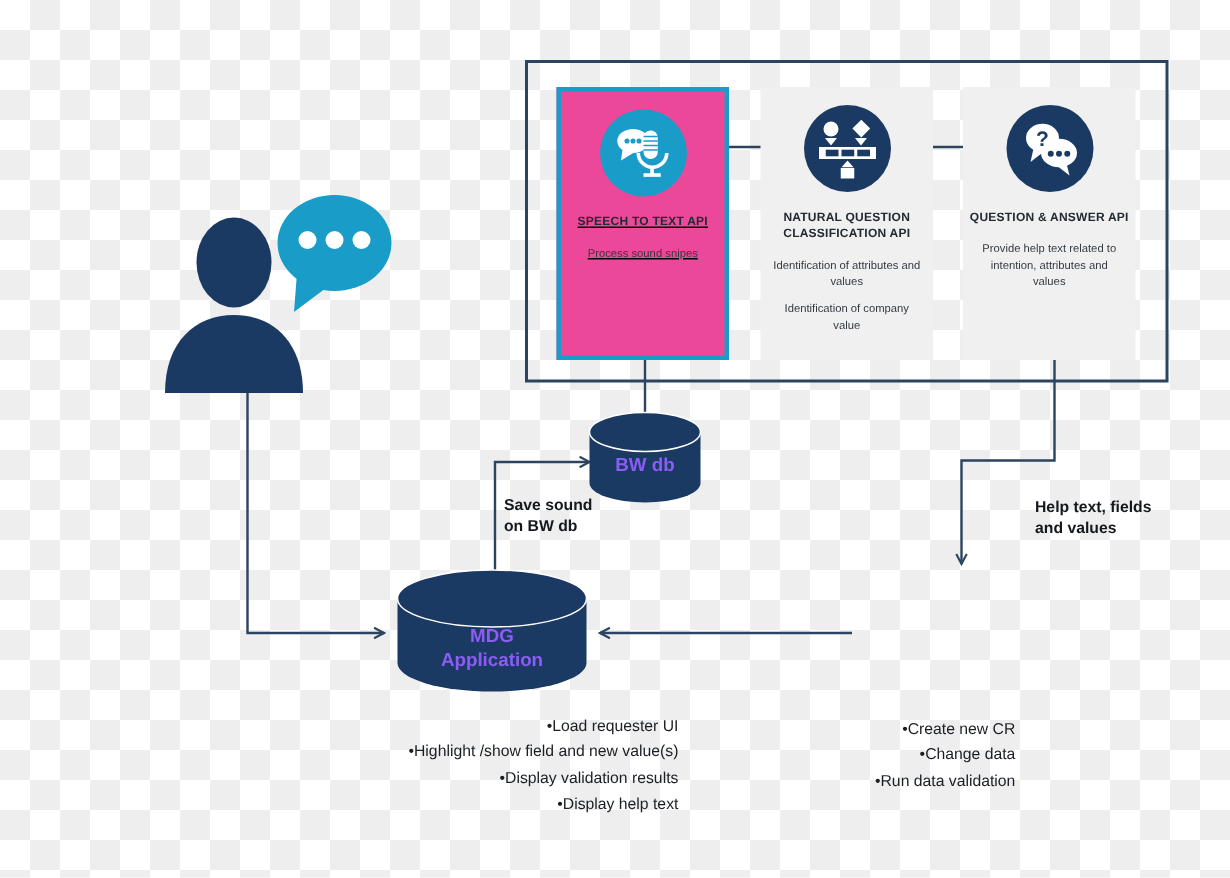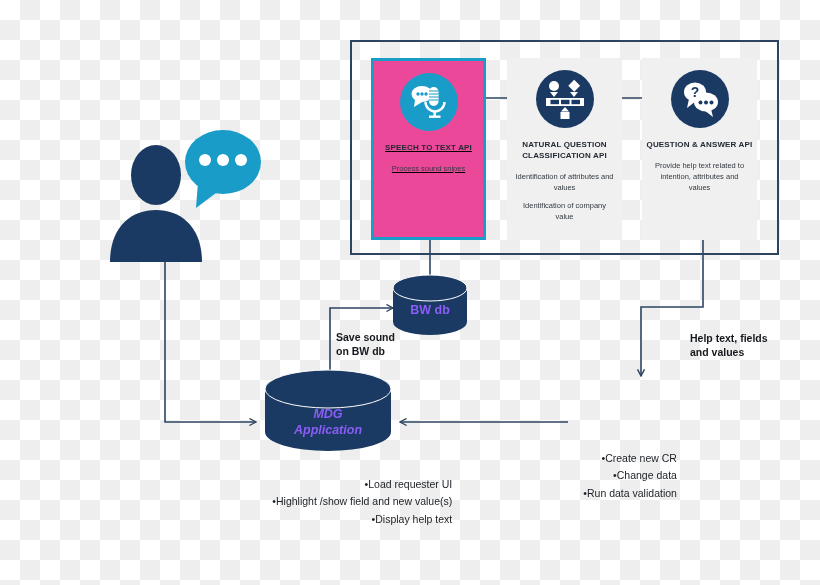--- a/index.html
+++ b/index.html
@@ -182,41 +182,42 @@
 
   <div class="cyl" style="left:392px;top:274px;width:76px;height:62px;">
     <svg width="76" height="62" viewBox="0 0 76 62">
       <path d="M1,14 L1,48 A37,13 0 0 0 75,48 L75,14 Z" fill="#1b3a63"></path>
       <ellipse cx="38" cy="14" rx="37" ry="13" fill="#1b3a63"></ellipse>
       <ellipse cx="38" cy="14" rx="37" ry="13" fill="none" stroke="#ffffff" stroke-width="1"></ellipse>
     </svg>
     <div class="label" style="top:29px;font-size:12.5px;">BW db</div>
   </div>
 
-  <div class="cyl" style="left:264px;top:369px;width:128px;height:84px;font-style:italic;">
+  <div class="cyl" style="left:264px;top:379px;width:128px;height:84px;">
     <svg width="128" height="84" viewBox="0 0 128 84">
       <path d="M1,20 L1,63 A63,19 0 0 0 127,63 L127,20 Z" fill="#1b3a63"></path>
       <ellipse cx="64" cy="20" rx="63" ry="19" fill="#1b3a63"></ellipse>
       <ellipse cx="64" cy="20" rx="63" ry="19" fill="none" stroke="#ffffff" stroke-width="1"></ellipse>
     </svg>
     <div class="label" style="top:38px;font-size:12.5px;white-space:pre-line;">MDG
 Application</div>
   </div>
 
 
   <div class="flow-label" style="left:336px;top:330px;">Save sound
 on BW db</div>
   <div class="flow-label" style="left:645px;top:331px;margin-left:45px;">Help text, fields
 and values</div>
 
   <div class="bullets" style="left:265px;top:476px;">
     <span class="bi">Load requester UI</span>
     <span class="bi">Highlight /show field and new value(s)</span>
+    <span class="bi">Display validation results</span>
     <span class="bi">Display help text</span>
   </div>
 
-  <div class="bullets" style="left:576px;top:450px;">
+  <div class="bullets" style="left:576px;top:478px;">
     <span class="bi">Create new CR</span>
     <span class="bi">Change data</span>
     <span class="bi">Run data validation</span>
   </div>
 
 </div>
 
 </body></html>

